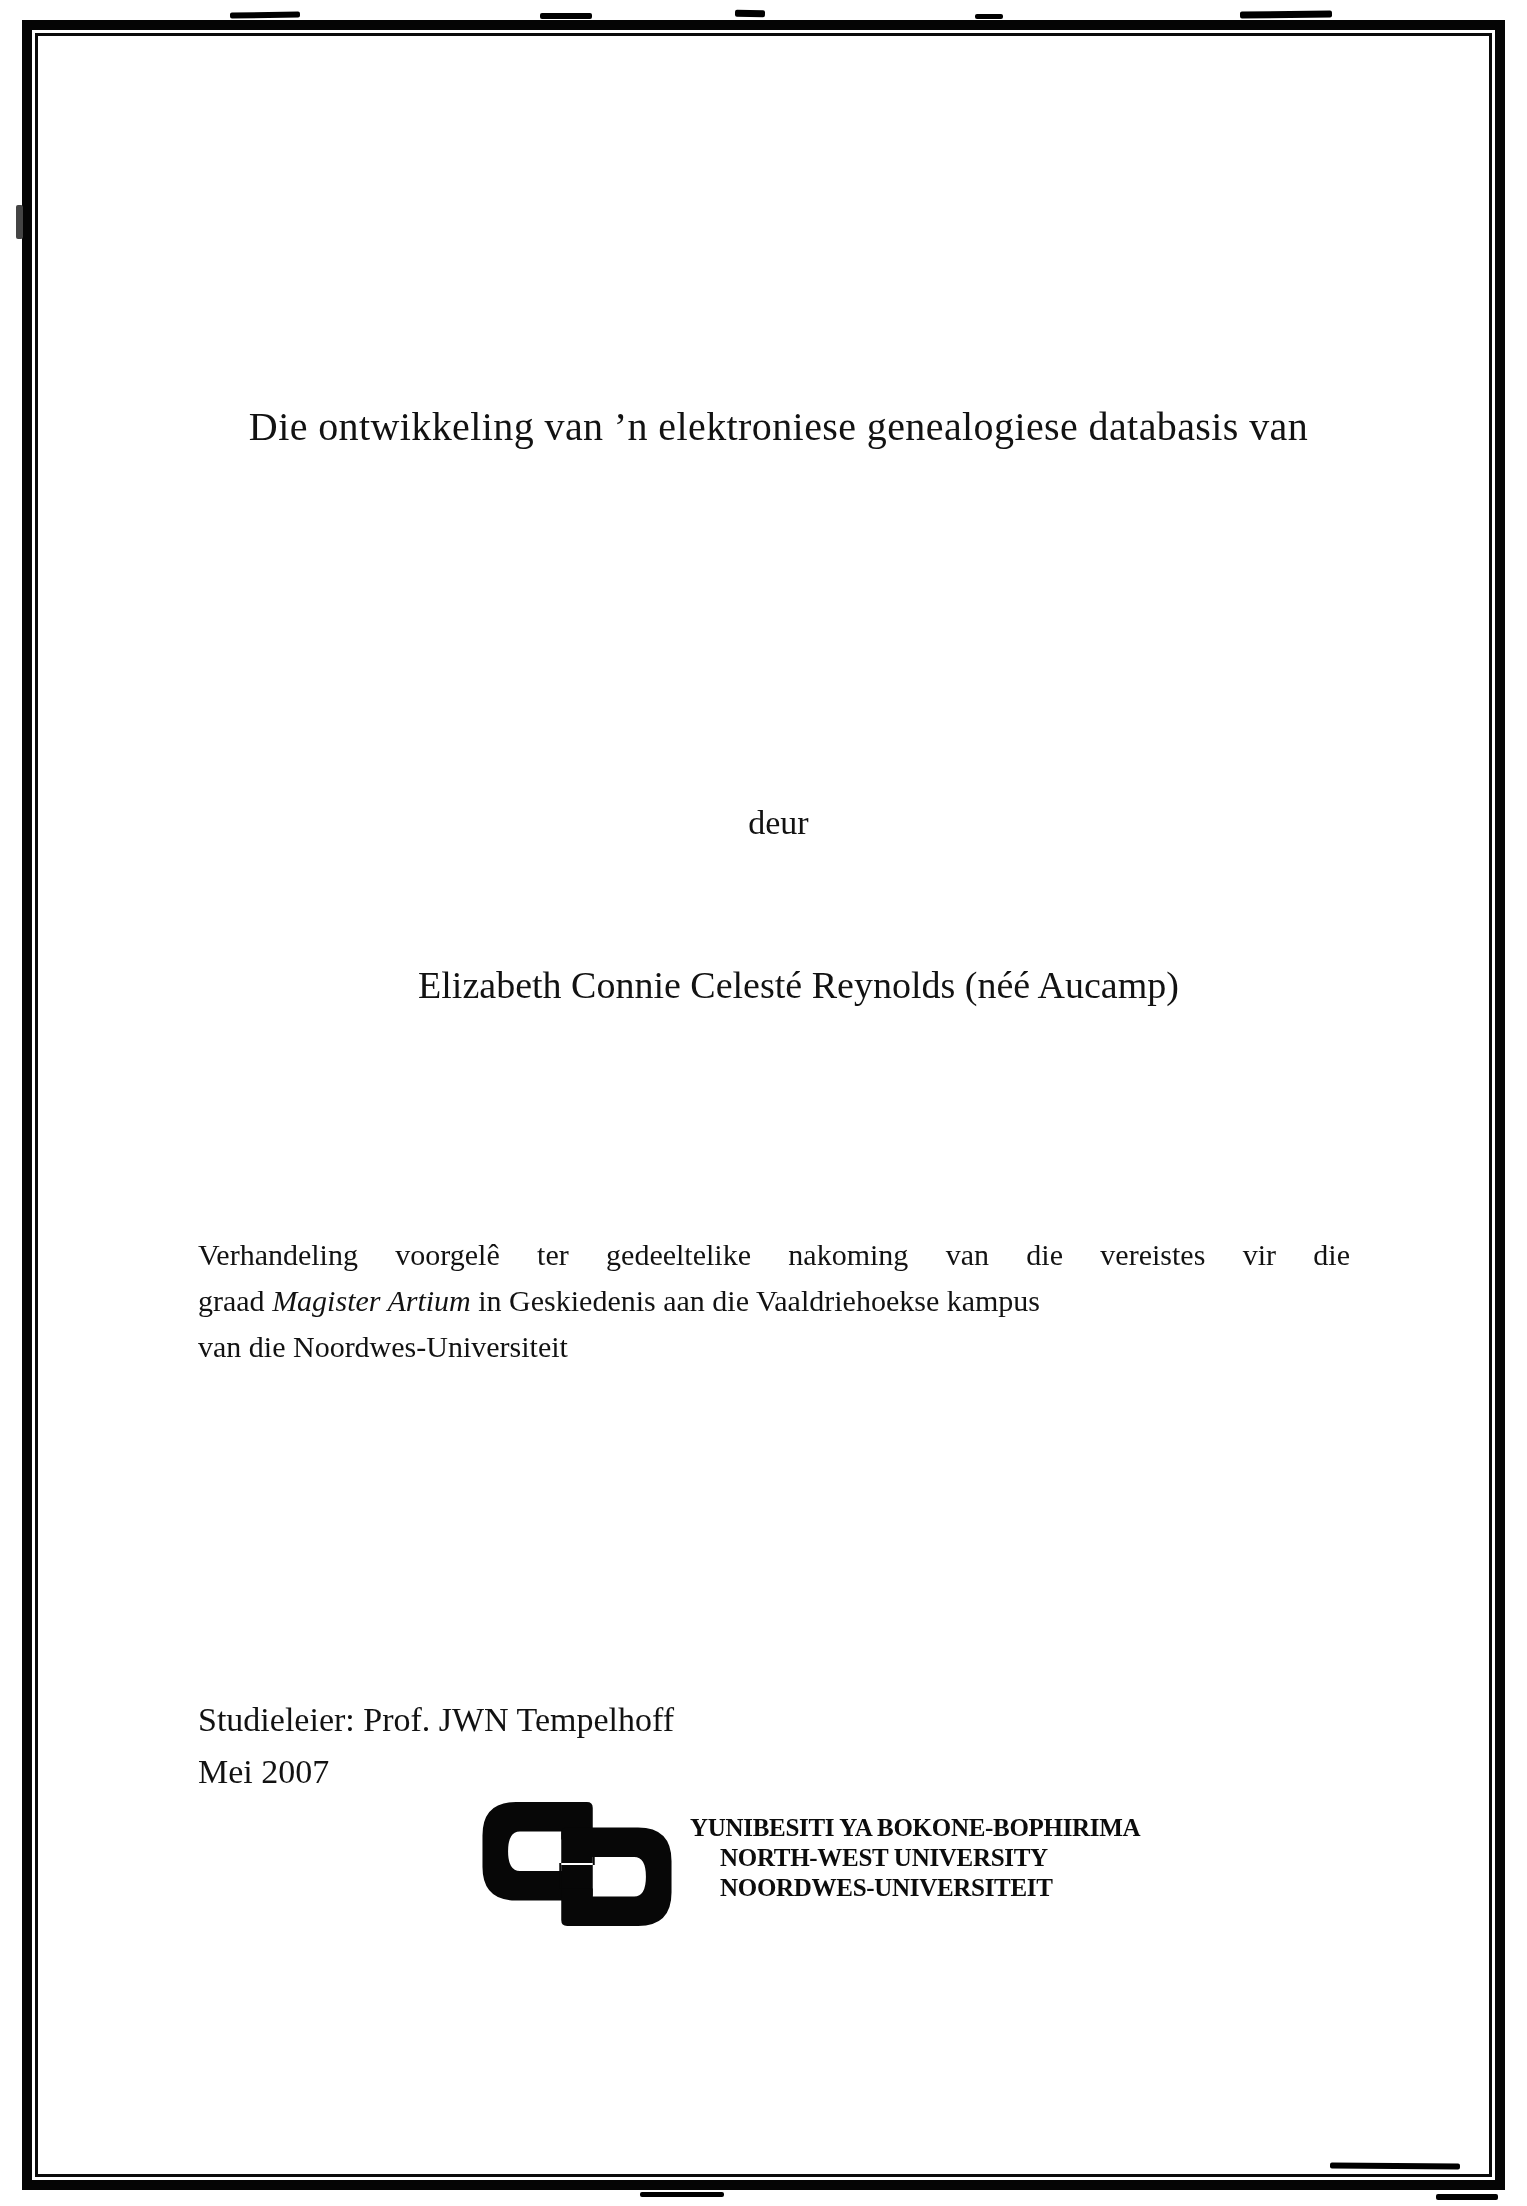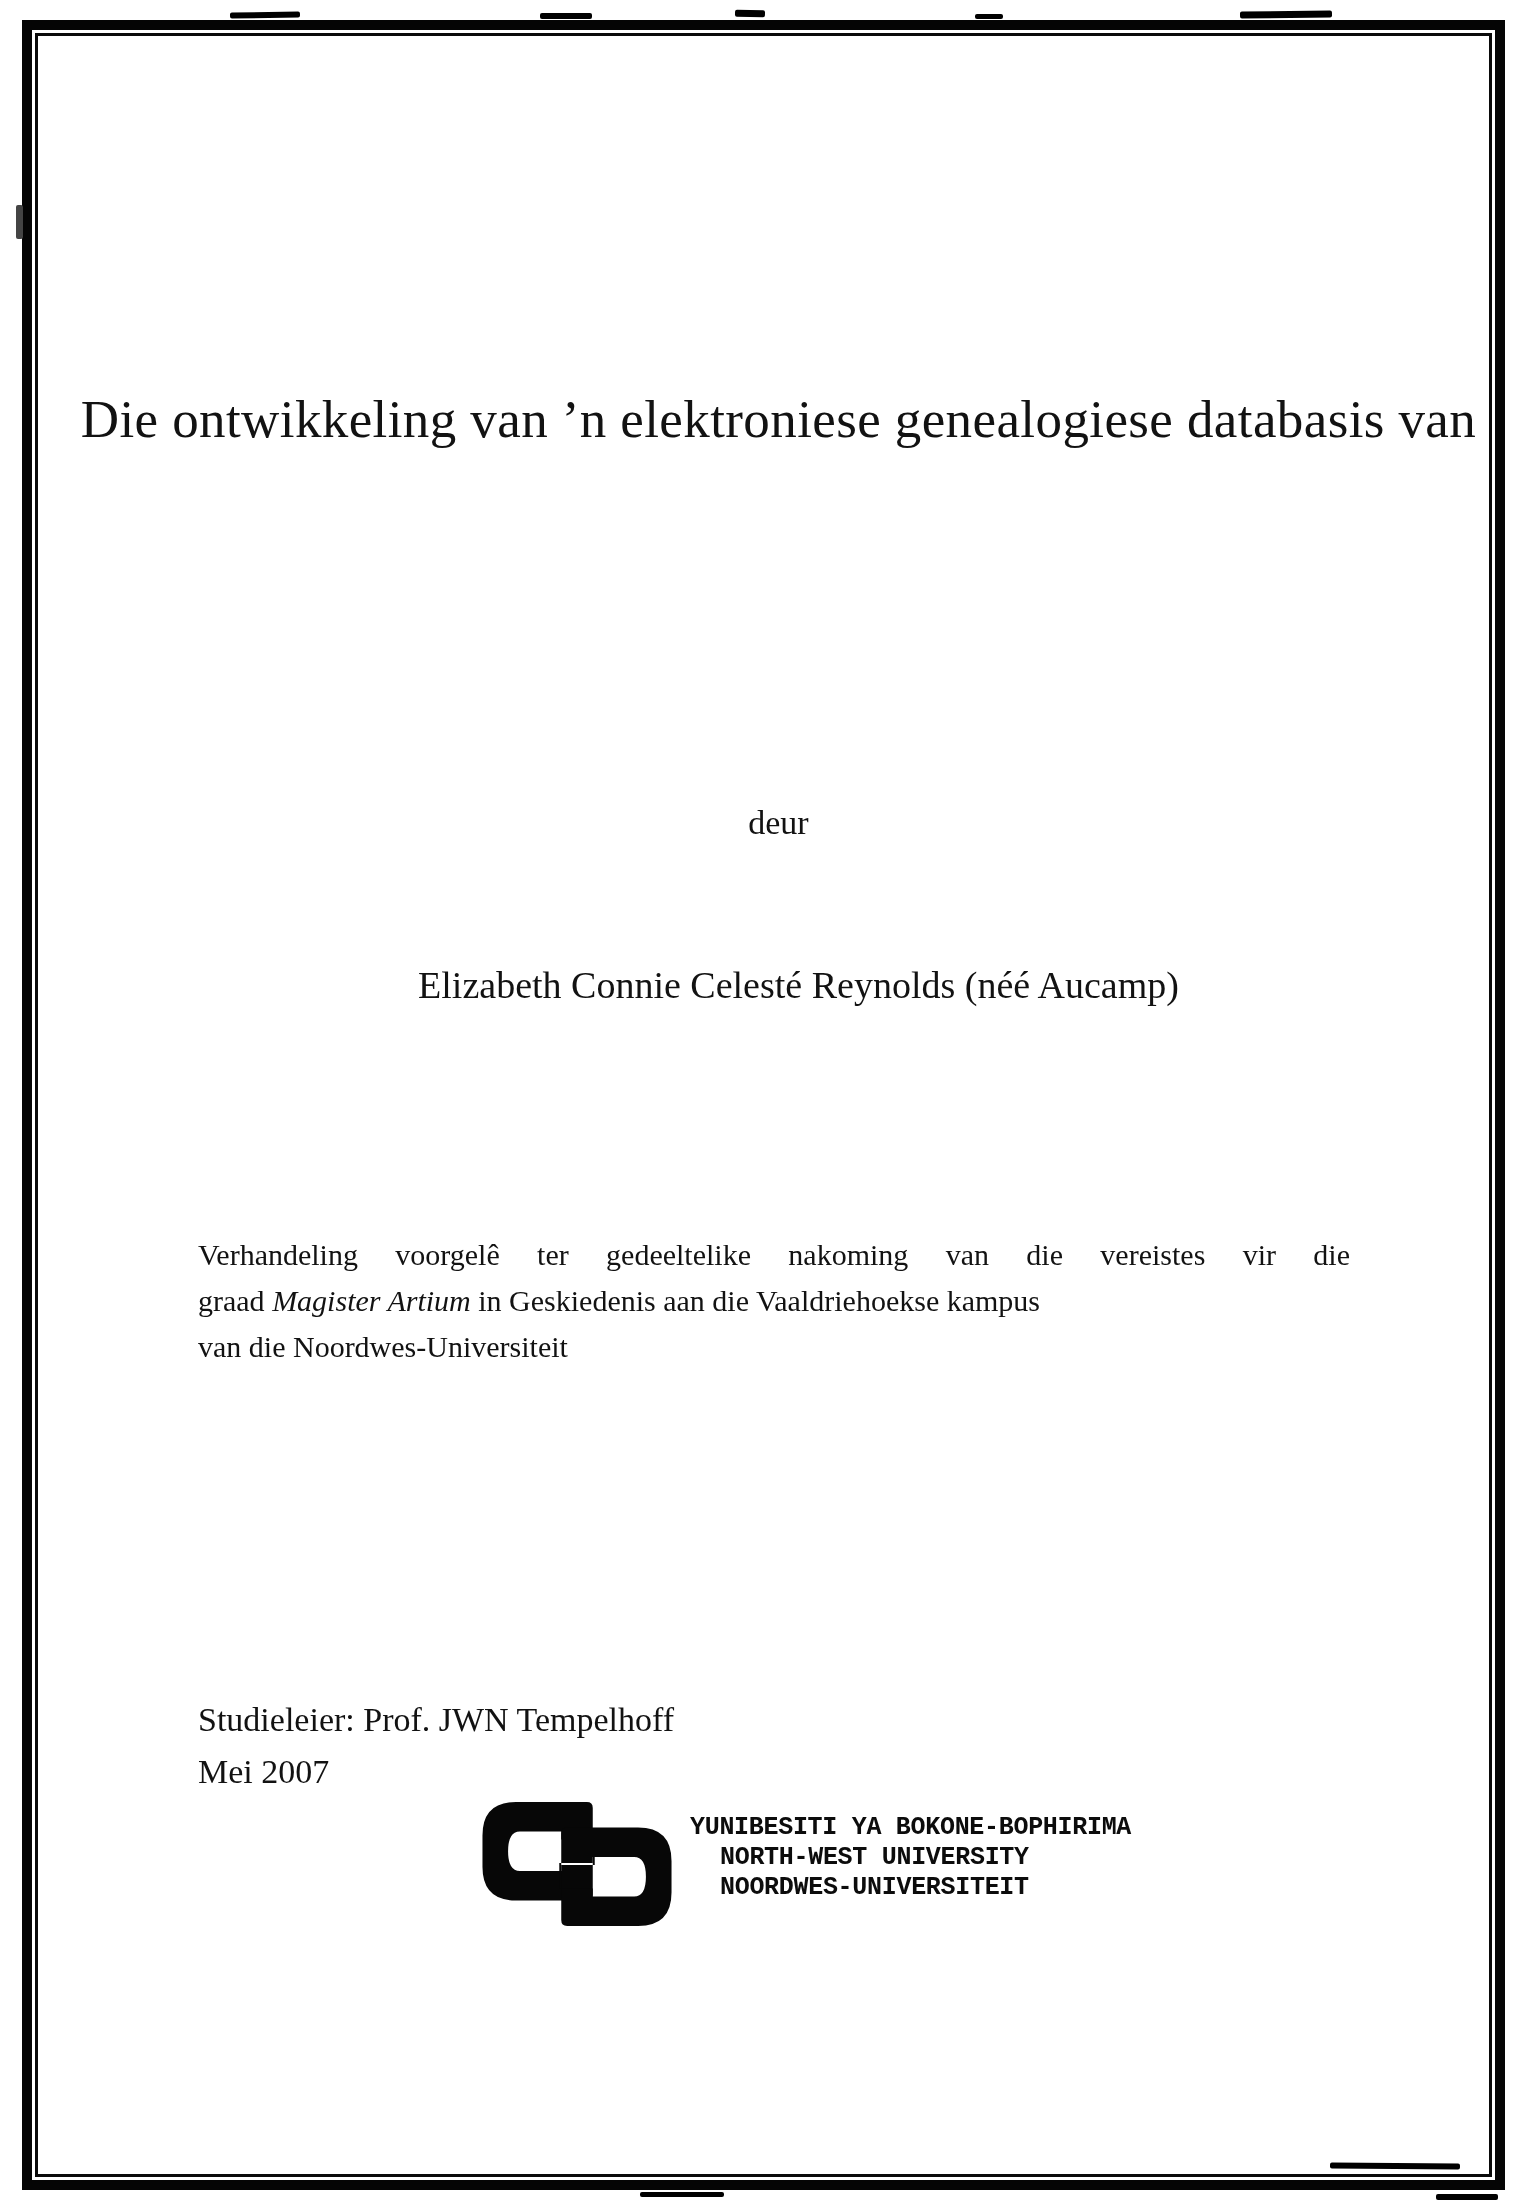--- a/index.html
+++ b/index.html
@@ -36,25 +36,25 @@
   }
 
   
   .content {
     position: absolute;
     inset: 0;
   }
 
   .title-block {
     position: absolute;
-    top: 380px;
+    top: 388px;
     left: 60px;
     right: 30px;
     text-align: center;
-    font-size: 53px;
+    font-size: 40px;
     line-height: 78px;
     letter-spacing: 0.4px;
     white-space: nowrap;
   }
 
   .byline {
     position: absolute;
     top: 803px;
     left: 60px;
     right: 30px;
@@ -107,21 +107,21 @@
     align-items: flex-start;
   }
   .logo-mark {
     width: 198px;
     height: 128px;
     flex: 0 0 auto;
   }
   .logo-text {
     margin-left: 14px;
     margin-top: 13px;
-    font-family: Liberation Mono, monospace;
+    font-family: Liberation Serif, serif;
     font-weight: 700;
     font-size: 25px;
     line-height: 30px;
     letter-spacing: -0.3px;
     color: #0c0c0c;
     white-space: nowrap;
   }
   .logo-text .indented {
     padding-left: 30px;
   }

